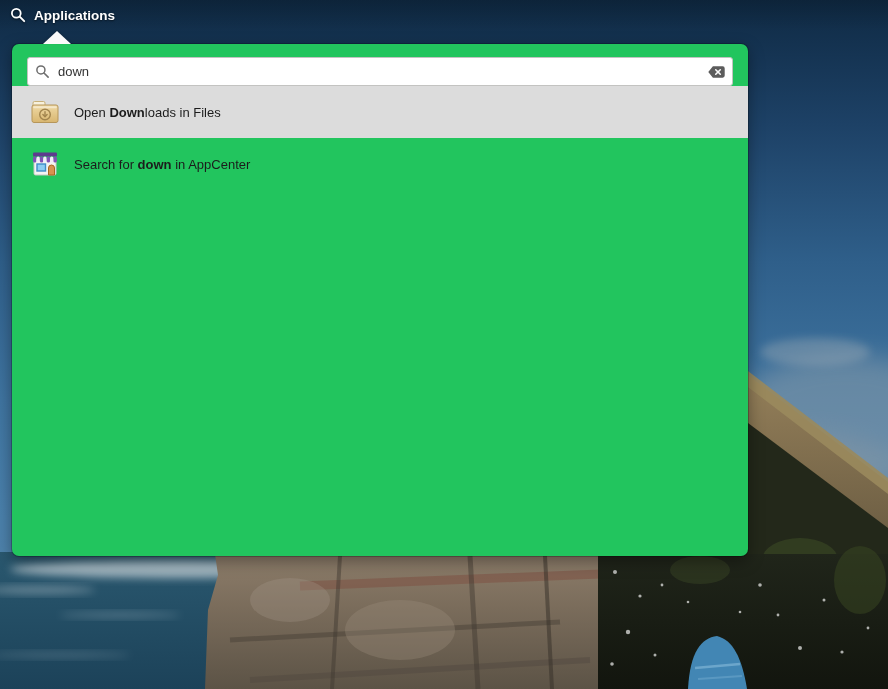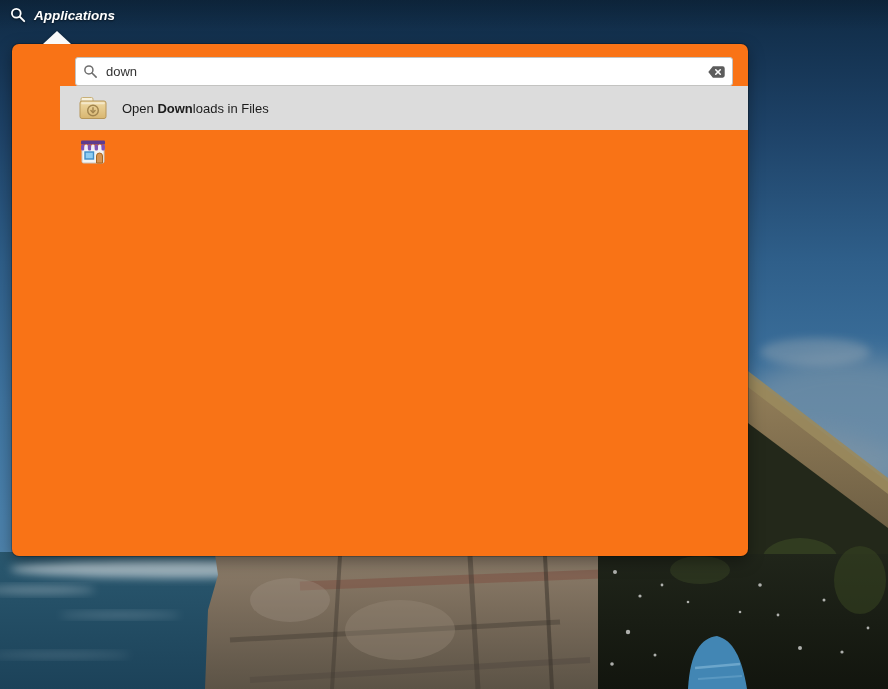--- a/index.html
+++ b/index.html
@@ -9,33 +9,32 @@
   
   .wallpaper { position:absolute; inset:0; z-index:0; }
   .wallpaper svg { display:block; }
 
   
   .panel {
     position:absolute; top:0; left:0; right:0; height:30px; z-index:3;
     display:flex; align-items:center; padding:0 10px;
     background:linear-gradient(180deg, rgba(0,0,0,.16), rgba(0,0,0,0));
   }
-  .panel-app { display:flex; align-items:center; gap:8px; cursor:pointer;font-style:italic; }
+  .panel-app { display:flex; align-items:center; gap:8px; cursor:pointer; }
   .panel-app .label {
     color:#ffffff; font-weight:bold; font-size:13.5px;
     text-shadow:0 1px 2px rgba(0,0,0,.55);
   }
   .panel-app svg { filter:drop-shadow(0 1px 1px rgba(0,0,0,.5)); }
 
   
   .popover {
     position:absolute; left:12px; top:44px; width:736px; height:512px; z-index:2;
-    background:#f97316; border-radius:7px;
+    background:#22c55e; border-radius:7px;
     box-shadow:0 0 0 1px rgba(0,0,0,.22), 0 5px 16px rgba(0,0,0,.38);
-    padding-left:48px;
   }
   .popover-tail {
     position:absolute; top:-13px; left:31px; width:0; height:0;
     border-left:14px solid transparent; border-right:14px solid transparent;
     border-bottom:13px solid #fafafa;
     filter:drop-shadow(0 -1px 1px rgba(0,0,0,.18));
   }
   .searchbox {
     position:relative; margin:13px 15px 0 15px; height:29px;
   }
@@ -47,21 +46,21 @@
   .searchbox .icon-left  { position:absolute; left:8px;  top:7px; }
   .searchbox .icon-right { position:absolute; right:8px; top:9px; cursor:pointer; }
 
   .section-header {
     padding:0 20px; font-size:13px; font-weight:bold; color:#4a4a4a;
     line-height:15px; margin:10px 0 5px;
   }
   .section-header.first { margin-top:17px; }
 
   .row {
-    height:44px; display:flex; align-items:center; padding:0 16px 0 17px;
+    height:52px; display:flex; align-items:center; padding:0 16px 0 17px;
     cursor:pointer;
   }
   .row.selected { background:#dcdcdc; }
   .row .app-icon { width:32px; height:32px; margin-right:13px; flex:0 0 32px; }
   .row .row-text { font-size:13px; color:#1c1c1c; white-space:pre; }
   .row .row-text .match { font-weight:bold; }
 </style>
 </head>
 <body>
 
@@ -222,14 +221,15 @@
         <rect x="7.45" y="8.5" width="3.4" height="6" rx="1.6" fill="#f2eef8"></rect>
         <rect x="10.85" y="8.5" width="3.4" height="6" rx="1.6" fill="#8052b5"></rect>
         <rect x="14.25" y="8.5" width="3.4" height="6" rx="1.6" fill="#f2eef8"></rect>
         <rect x="17.65" y="8.5" width="3.4" height="6" rx="1.6" fill="#8052b5"></rect>
         <rect x="21.05" y="8.5" width="3.4" height="6" rx="1.6" fill="#f2eef8"></rect>
         <rect x="24.45" y="8.5" width="3.45" height="6" rx="1.6" fill="#8052b5"></rect>
       </g>
       <rect x="8" y="16" width="8.5" height="7" fill="#8ecdf2" stroke="#3f8dc8" stroke-width="1.4"></rect>
       <path d="M19.5,27 V20 A3,3 0 0 1 25.5,20 V27 Z" fill="#d79250" stroke="#a8671f" stroke-width="1"></path>
     </svg>
+    <span class="row-text"><span>Search for </span><span class="match">down</span><span> in AppCenter</span></span>
   </div>
 </div>
 
 </body></html>

